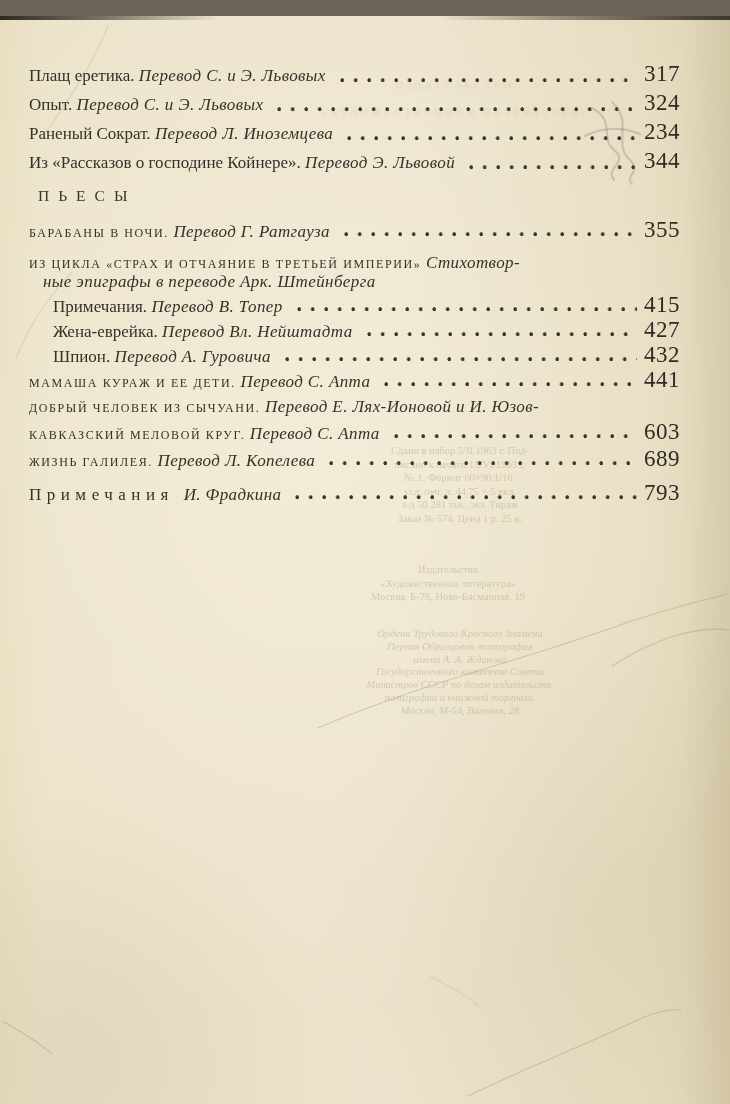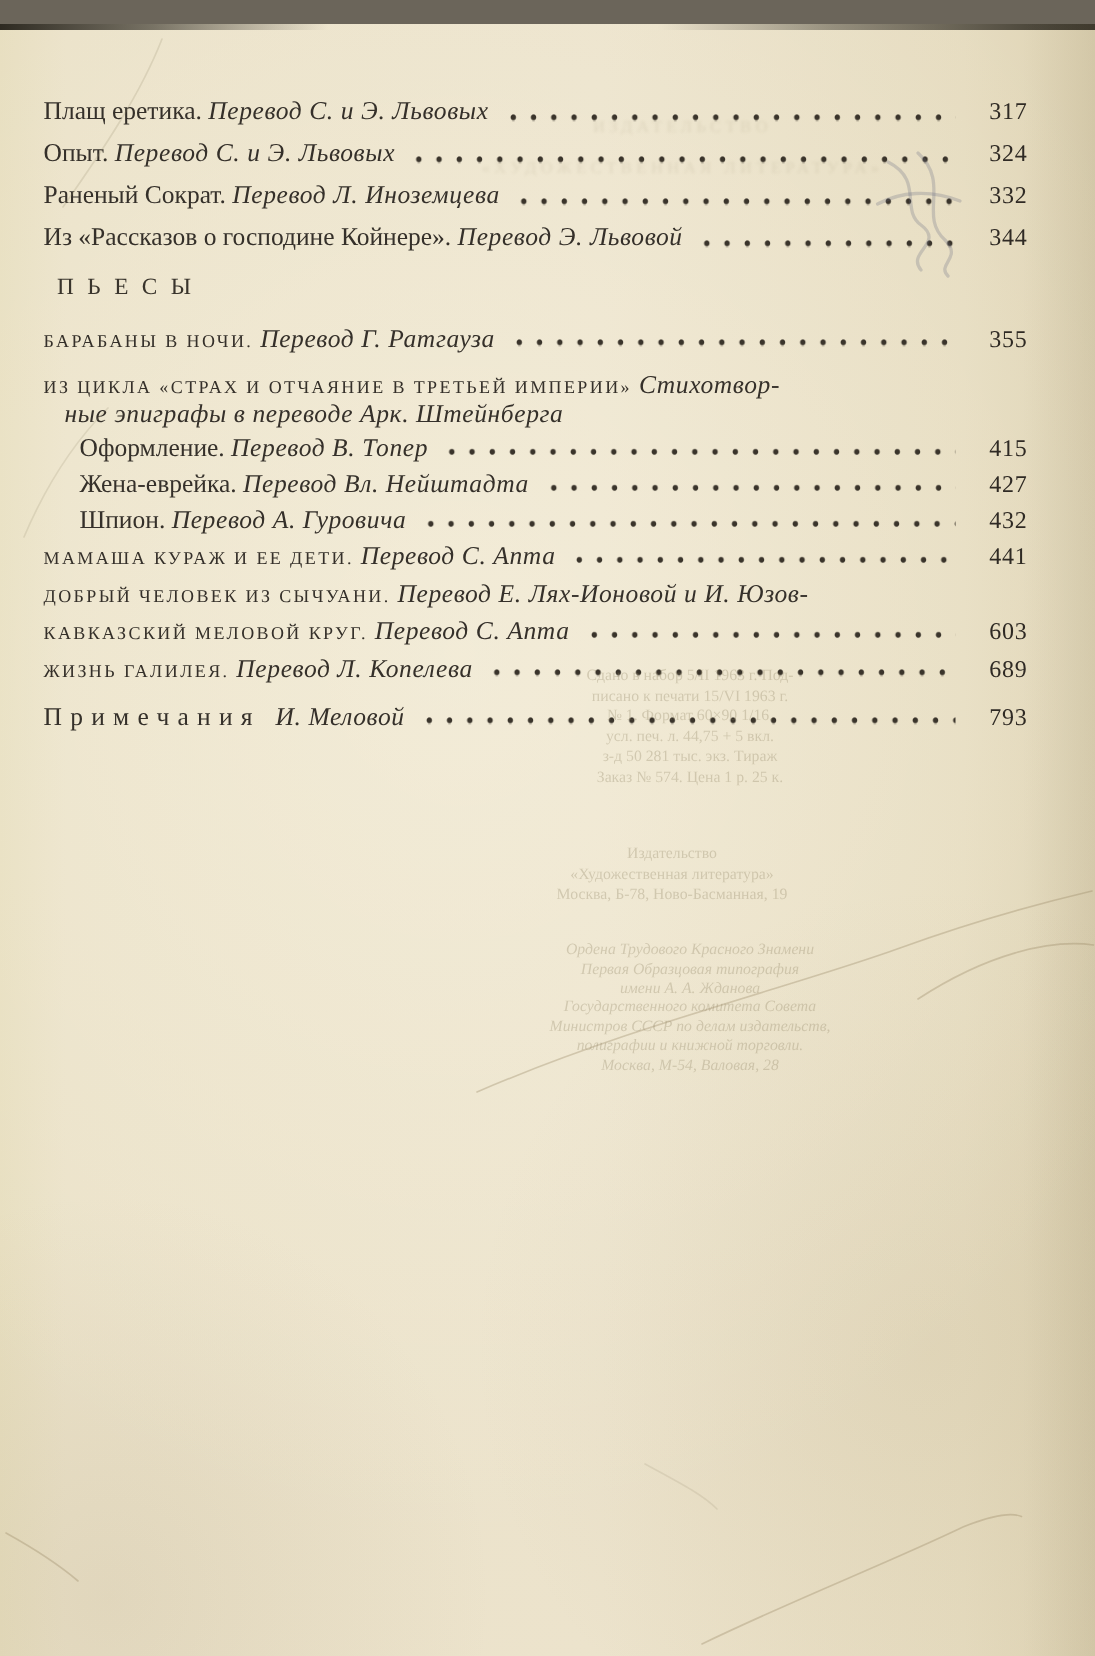--- a/index.html
+++ b/index.html
@@ -28,21 +28,21 @@
   .t-roman{font-style:normal;}
   .t-italic{font-style:italic;letter-spacing:.4px;}
   .t-caps{font-size:12px;letter-spacing:1.6px;}
   .t-spaced{letter-spacing:5.5px;}
   .heading{text-align:left;font-size:15.5px;letter-spacing:9px;padding-left:9px;
     line-height:26px;margin:7px 0 9px;color:#39342c;}
   .leader{flex:1;min-width:18px;margin:0 2px 0 10px;
     background-image:radial-gradient(circle at 2.2px 2px, #3a342b 1.45px, rgba(0,0,0,0) 2.1px);
     background-size:13.5px 4.5px;background-repeat:repeat-x;
     background-position:4px calc(100% - 7px);}
-  .pagenum{min-width:46px;text-align:right;font-size:16px;letter-spacing:.5px;color:#2f2a24;}
+  .pagenum{min-width:46px;text-align:center;font-size:23px;letter-spacing:.5px;color:#2f2a24;}
 
   .ghost{position:absolute;text-align:center;color:#8b7f5f;pointer-events:none;}
   .ghost div{white-space:nowrap;}
   .ghost-header{top:56px;left:315px;width:280px;font-size:11px;line-height:27px;
     letter-spacing:3px;opacity:.15;filter:blur(1.1px);}
   .ghost-credits{top:280px;left:355px;width:210px;font-size:11px;line-height:25px;
     opacity:.17;filter:blur(.9px);}
   .ghost-imprint{top:428px;left:342px;width:236px;font-size:10.5px;line-height:13.5px;
     opacity:.30;filter:blur(.45px);}
   .ghost-publisher{top:547px;left:325px;width:246px;font-size:10.5px;line-height:13.5px;
@@ -66,41 +66,41 @@
         <span class="pagenum">317</span>
       </div>
       <div class="row story">
         <span class="title"><span class="t-roman">Опыт. </span><span class="t-italic">Перевод С. и Э. Львовых</span></span>
         <span class="leader">&nbsp;</span>
         <span class="pagenum">324</span>
       </div>
       <div class="row story">
         <span class="title"><span class="t-roman">Раненый Сократ. </span><span class="t-italic">Перевод Л. Иноземцева</span></span>
         <span class="leader">&nbsp;</span>
-        <span class="pagenum">332</span>
+        <span class="pagenum">234</span>
       </div>
       <div class="row story">
         <span class="title"><span class="t-roman">Из «Рассказов о господине Койнере». </span><span class="t-italic">Перевод Э. Львовой</span></span>
         <span class="leader">&nbsp;</span>
         <span class="pagenum">344</span>
       </div>
       <div class="heading">ПЬЕСЫ</div>
       <div class="row play">
         <span class="title"><span class="t-caps">БАРАБАНЫ В НОЧИ. </span><span class="t-italic">Перевод Г. Ратгауза</span></span>
         <span class="leader">&nbsp;</span>
         <span class="pagenum">355</span>
       </div>
       <div class="row play gap-sm">
         <span class="title"><span class="t-caps">ИЗ ЦИКЛА «СТРАХ И ОТЧАЯНИЕ В ТРЕТЬЕЙ ИМПЕРИИ» </span><span class="t-italic">Стихотвор-</span></span>
       </div>
       <div class="row wrap wrapind">
         <span class="title"><span class="t-italic">ные эпиграфы в переводе Арк. Штейнберга</span></span>
       </div>
       <div class="row sub indent1">
-        <span class="title"><span class="t-roman">Оформление. </span><span class="t-italic">Перевод В. Топер</span></span>
+        <span class="title"><span class="t-roman">Примечания. </span><span class="t-italic">Перевод В. Топер</span></span>
         <span class="leader">&nbsp;</span>
         <span class="pagenum">415</span>
       </div>
       <div class="row sub indent1">
         <span class="title"><span class="t-roman">Жена-еврейка. </span><span class="t-italic">Перевод Вл. Нейштадта</span></span>
         <span class="leader">&nbsp;</span>
         <span class="pagenum">427</span>
       </div>
       <div class="row sub indent1">
         <span class="title"><span class="t-roman">Шпион. </span><span class="t-italic">Перевод А. Гуровича</span></span>
@@ -119,21 +119,21 @@
         <span class="title"><span class="t-caps">КАВКАЗСКИЙ МЕЛОВОЙ КРУГ. </span><span class="t-italic">Перевод С. Апта</span></span>
         <span class="leader">&nbsp;</span>
         <span class="pagenum">603</span>
       </div>
       <div class="row play">
         <span class="title"><span class="t-caps">ЖИЗНЬ ГАЛИЛЕЯ. </span><span class="t-italic">Перевод Л. Копелева</span></span>
         <span class="leader">&nbsp;</span>
         <span class="pagenum">689</span>
       </div>
       <div class="row notes gap-md">
-        <span class="title"><span class="t-spaced">Примечания </span><span class="t-italic">И. Меловой</span></span>
+        <span class="title"><span class="t-spaced">Примечания </span><span class="t-italic">И. Фрадкина</span></span>
         <span class="leader">&nbsp;</span>
         <span class="pagenum">793</span>
       </div>
     </section>
 
   <div class="ghost ghost-header">
       <div>ИЗДАТЕЛЬСТВО</div>
       <div>«ХУДОЖЕСТВЕННАЯ ЛИТЕРАТУРА»</div>
     </div>
   <div class="ghost ghost-imprint">

